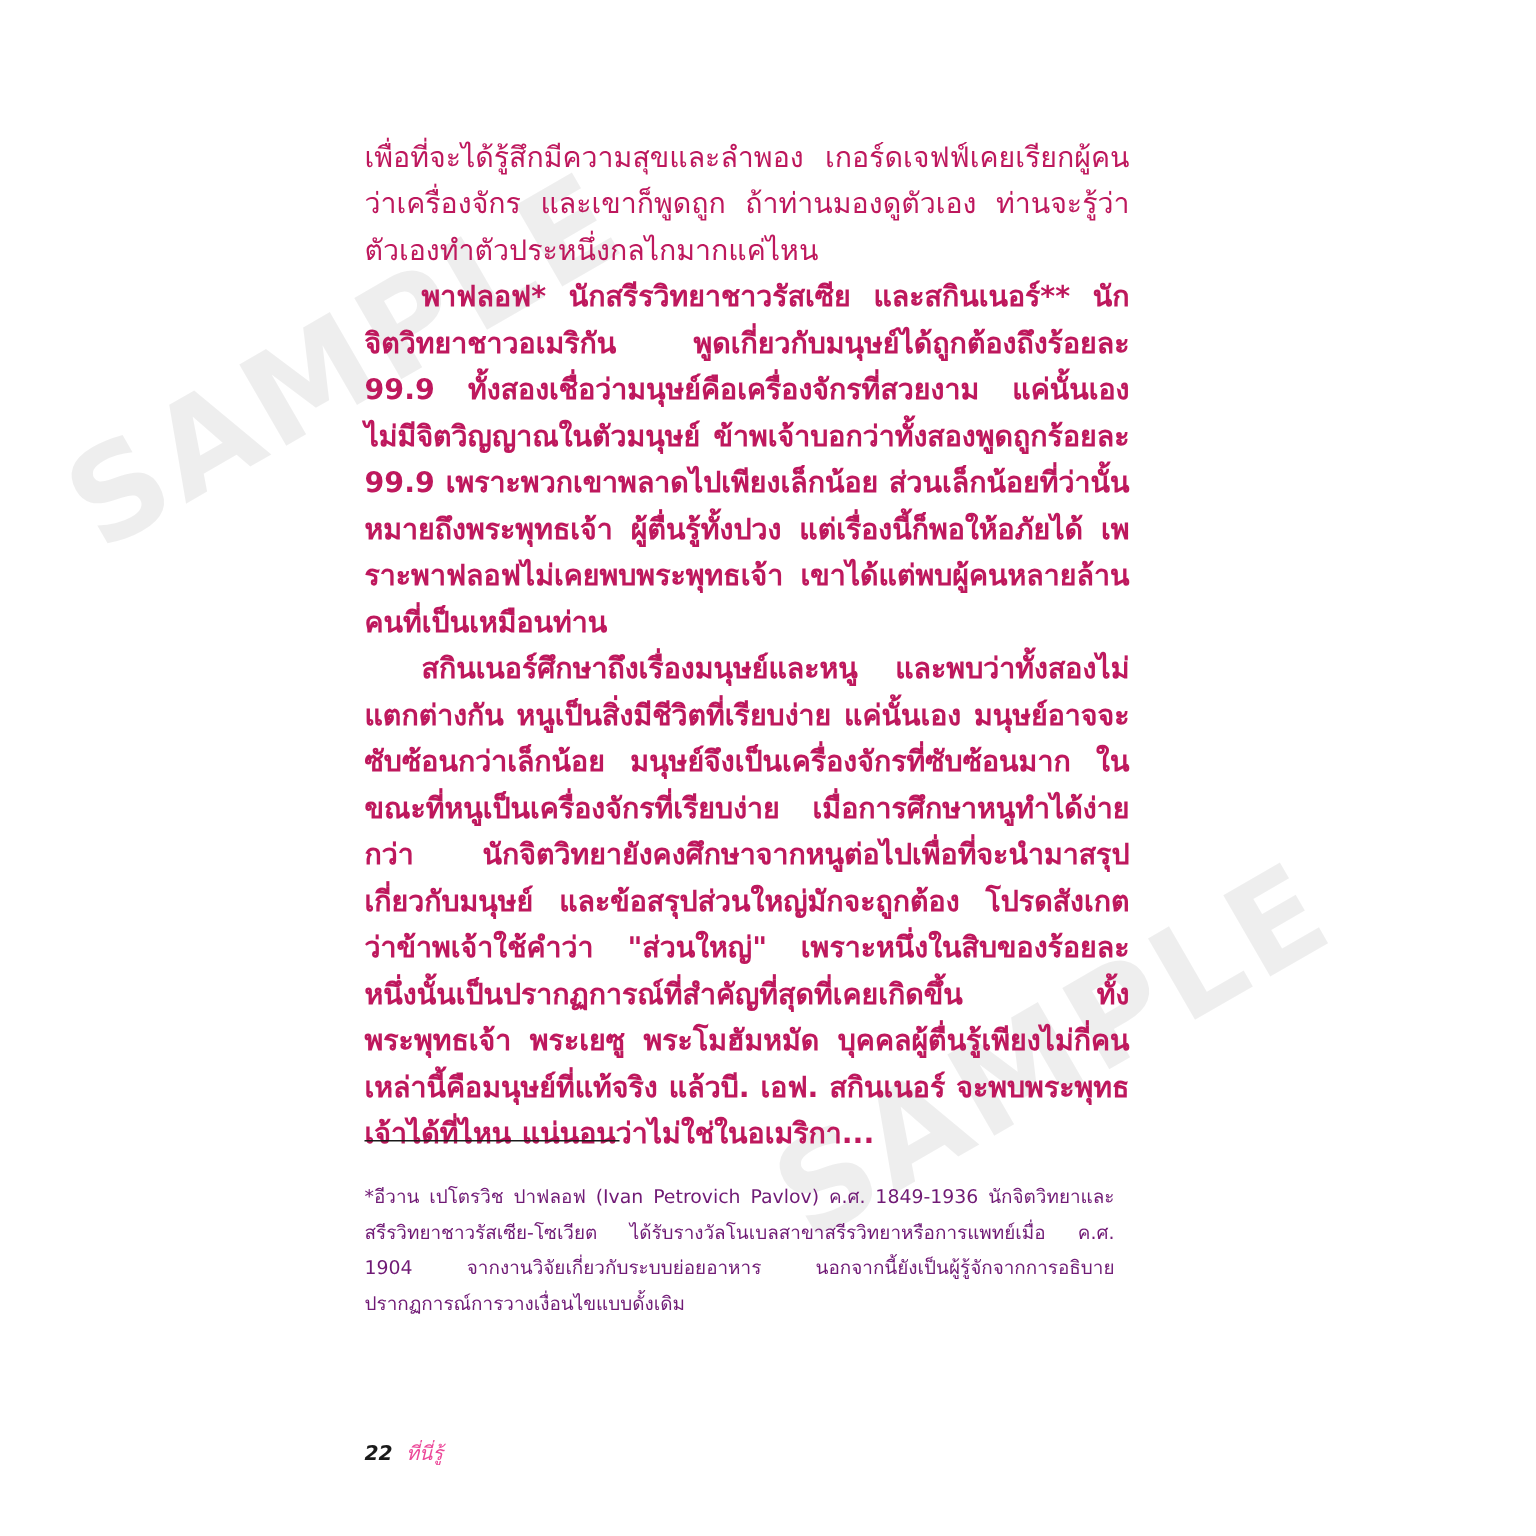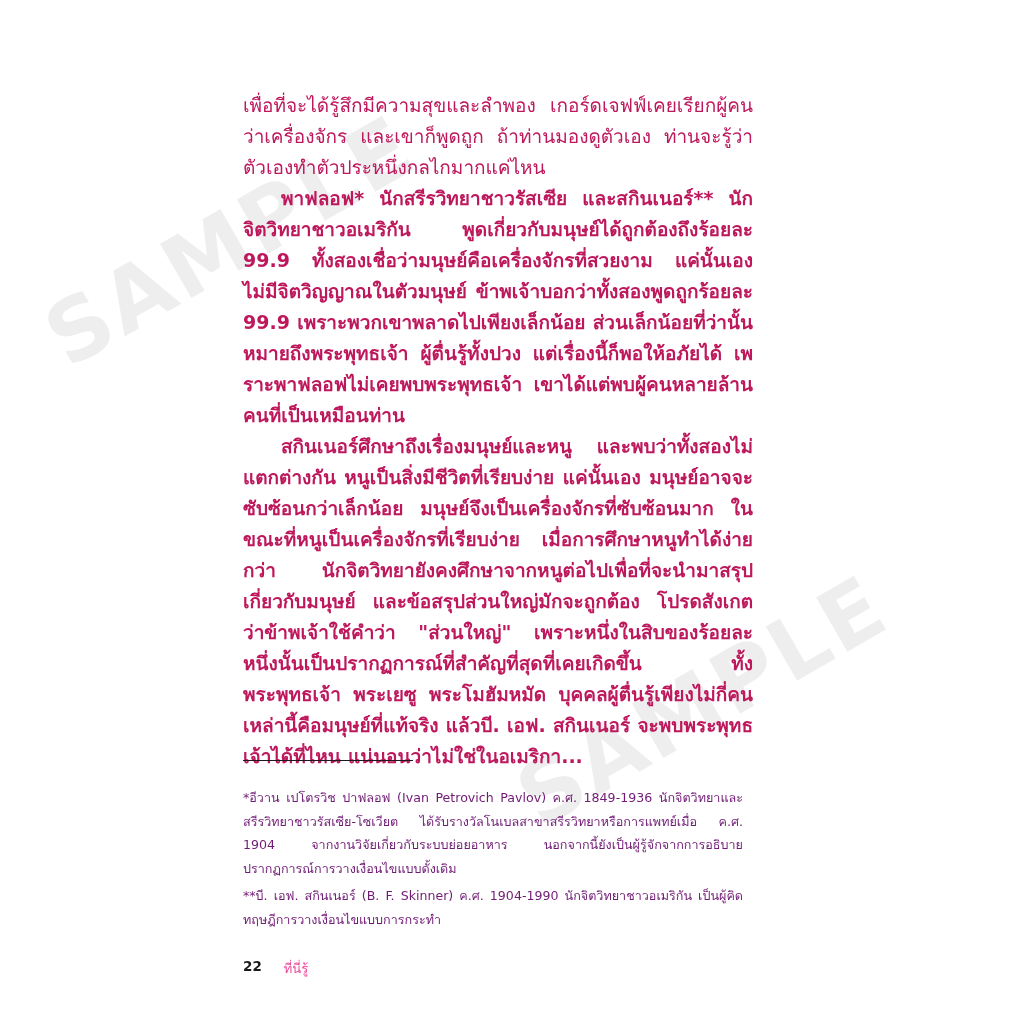--- a/index.html
+++ b/index.html
@@ -59,22 +59,23 @@
     line-height: 23.5px;
     color: #701a75;
     text-align: justify;
     margin: 0 12px 4px 0;
   }
   .pagefoot {
     position: absolute;
     left: 243px;
     top: 958px;
     display: flex;
-    align-items: flex-start;
-    gap: 22px;
+    align-items: center;
+    gap: 9px;
+    font-style: italic;
   }
   .pagenum {
     font-size: 13.5px;
     font-weight: bold;
     color: #1a1a1a;
   }
   .footertitle {
     font-size: 13px;
     color: #ec4899;
   }
@@ -113,21 +114,20 @@
   <div class="content">
     <p class="body-par">เพื่อที่จะได้รู้สึกมีความสุขและลำพอง เกอร์ดเจฟฟ์เคยเรียกผู้คนว่าเครื่องจักร และเขาก็พูดถูก ถ้าท่านมองดูตัวเอง ท่านจะรู้ว่าตัวเองทำตัวประหนึ่งกลไกมากแค่ไหน</p>
     <p class="body-par indent">พาฟลอฟ* นักสรีรวิทยาชาวรัสเซีย และสกินเนอร์** นักจิตวิทยาชาวอเมริกัน พูดเกี่ยวกับมนุษย์ได้ถูกต้องถึงร้อยละ 99.9 ทั้งสองเชื่อว่ามนุษย์คือเครื่องจักรที่สวยงาม แค่นั้นเอง ไม่มีจิตวิญญาณในตัวมนุษย์ ข้าพเจ้าบอกว่าทั้งสองพูดถูกร้อยละ 99.9 เพราะพวกเขาพลาดไปเพียงเล็กน้อย ส่วนเล็กน้อยที่ว่านั้นหมายถึงพระพุทธเจ้า ผู้ตื่นรู้ทั้งปวง แต่เรื่องนี้ก็พอให้อภัยได้ เพราะพาฟลอฟไม่เคยพบพระพุทธเจ้า เขาได้แต่พบผู้คนหลายล้านคนที่เป็นเหมือนท่าน</p>
     <p class="body-par indent">สกินเนอร์ศึกษาถึงเรื่องมนุษย์และหนู และพบว่าทั้งสองไม่แตกต่างกัน หนูเป็นสิ่งมีชีวิตที่เรียบง่าย แค่นั้นเอง มนุษย์อาจจะซับซ้อนกว่าเล็กน้อย มนุษย์จึงเป็นเครื่องจักรที่ซับซ้อนมาก ในขณะที่หนูเป็นเครื่องจักรที่เรียบง่าย เมื่อการศึกษาหนูทำได้ง่ายกว่า นักจิตวิทยายังคงศึกษาจากหนูต่อไปเพื่อที่จะนำมาสรุปเกี่ยวกับมนุษย์ และข้อสรุปส่วนใหญ่มักจะถูกต้อง โปรดสังเกตว่าข้าพเจ้าใช้คำว่า "ส่วนใหญ่" เพราะหนึ่งในสิบของร้อยละหนึ่งนั้นเป็นปรากฏการณ์ที่สำคัญที่สุดที่เคยเกิดขึ้น ทั้งพระพุทธเจ้า พระเยซู พระโมฮัมหมัด บุคคลผู้ตื่นรู้เพียงไม่กี่คนเหล่านี้คือมนุษย์ที่แท้จริง แล้วบี. เอฟ. สกินเนอร์ จะพบพระพุทธเจ้าได้ที่ไหน แน่นอนว่าไม่ใช่ในอเมริกา...</p>
   </div>
 
   <div class="rule"></div>
 
   <div class="footnotes">
     <p class="footnote">*อีวาน เปโตรวิช ปาฟลอฟ (Ivan Petrovich Pavlov) ค.ศ. 1849-1936 นักจิตวิทยาและสรีรวิทยาชาวรัสเซีย-โซเวียต ได้รับรางวัลโนเบลสาขาสรีรวิทยาหรือการแพทย์เมื่อ ค.ศ. 1904 จากงานวิจัยเกี่ยวกับระบบย่อยอาหาร นอกจากนี้ยังเป็นผู้รู้จักจากการอธิบายปรากฏการณ์การวางเงื่อนไขแบบดั้งเดิม</p>
-    <p class="footnote">**บี. เอฟ. สกินเนอร์ (B. F. Skinner) ค.ศ. 1904-1990 นักจิตวิทยาชาวอเมริกัน เป็นผู้คิดทฤษฎีการวางเงื่อนไขแบบการกระทำ</p>
   </div>
 
   <div class="pagefoot">
     <span class="pagenum">22</span>
     <span class="footertitle">ที่นี่รู้</span>
   </div>
 
 </div>
 
 </body></html>

